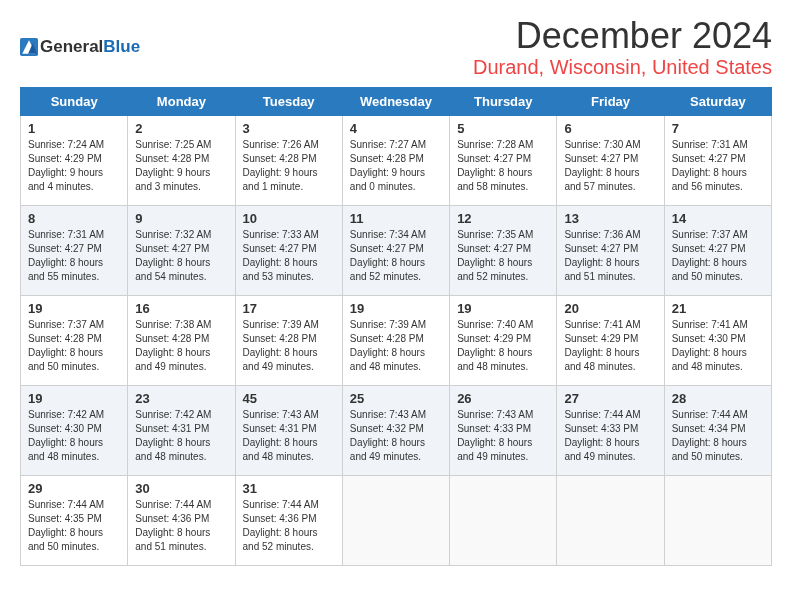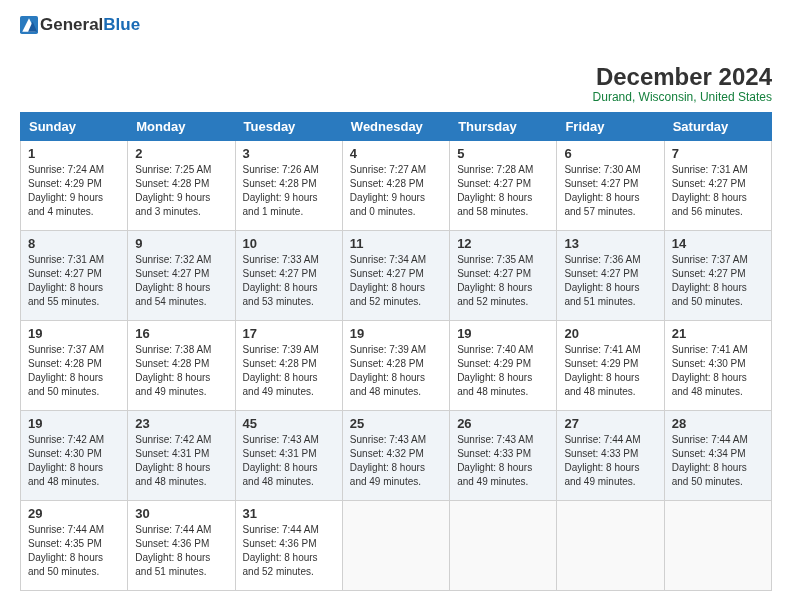--- a/index.html
+++ b/index.html
@@ -6,59 +6,58 @@
     body {
       font-family: Arial, sans-serif;
       background: #fff;
       width: 792px;
       min-height: 612px;
       padding: 16px 20px;
     }
     .header-top {
       display: flex;
       justify-content: space-between;
-      align-items: flex-start;
+      align-items: center;
       margin-bottom: 4px;
     }
     .logo {
       display: flex;
       flex-direction: column;
       align-items: flex-start;
       line-height: 1.1;
     }
     .logo-icon {
       display: inline-block;
       width: 18px;
       height: 18px;
       margin-right: 2px;
       vertical-align: middle;
     }
     .title-block {
       text-align: right;
     }
     .month-title {
-      font-size: 24px;
-      font-weight: bold;
+      font-size: 36px;
+      font-weight: normal;
       color: #333;
       line-height: 1.1;
-      margin-top: 48px;
     }
     .location-title {
-      font-size: 12px;
-      color: #15803d;
+      font-size: 20px;
+      color: #ef4444;
     }
     .calendar {
       width: 100%;
       border-collapse: collapse;
       margin-top: 8px;
     }
     .calendar th {
       background-color: #2a7abf;
       color: #fff;
-      text-align: left;
+      text-align: center;
       padding: 6px 8px;
       font-size: 13px;
       font-weight: bold;
       border: 1px solid #2a7abf;
     }
     .calendar td {
       vertical-align: top;
       padding: 5px 7px;
       font-size: 10.5px;
       color: #333;

